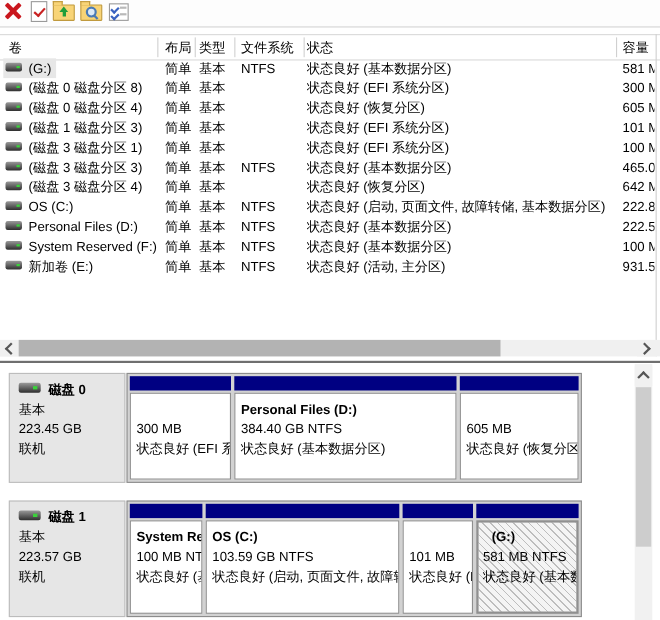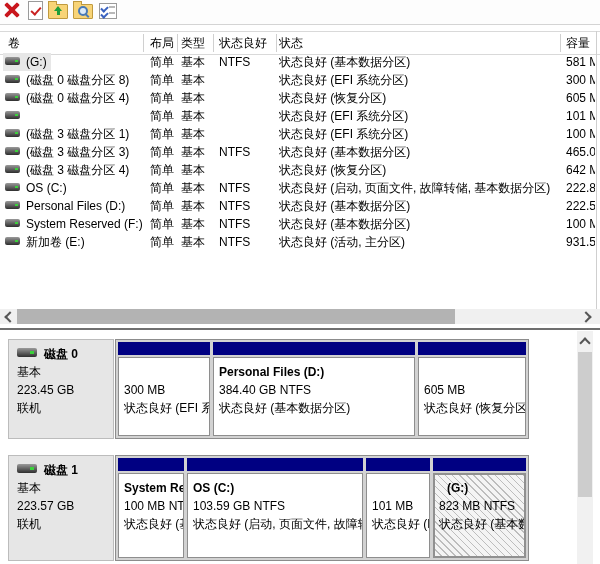--- a/index.html
+++ b/index.html
@@ -110,21 +110,21 @@
           <div class="chk" style="top:8px"></div>
           <div class="ln" style="top:8px"></div>
         </div>
       </div>
   </div>
 
   <div id="lheader">
     <span class="hcell" style="left:8px">卷</span>
     <span class="hcell" style="left:150px">布局</span>
     <span class="hcell" style="left:181px">类型</span>
-    <span class="hcell" style="left:219px">状态良好</span>
+    <span class="hcell" style="left:219px">文件系统</span>
     <span class="hcell" style="left:279px">状态</span>
     <span class="hcell" style="left:566px">容量</span>
     <div class="hsep" style="left:143px"></div>
     <div class="hsep" style="left:177px"></div>
     <div class="hsep" style="left:213px"></div>
     <div class="hsep" style="left:276px"></div>
     <div class="hsep" style="left:560px"></div>
   </div>
 
   <div id="vrows">
@@ -146,21 +146,21 @@
     </div>
     <div class="trow">
       <span class="cell c-vol"><span class="volwrap"><span class="drv"></span><span>(磁盘 0 磁盘分区 4)</span></span></span>
       <span class="cell c-layout">简单</span>
       <span class="cell c-type">基本</span>
       <span class="cell c-fs"></span>
       <span class="cell c-status">状态良好 (恢复分区)</span>
       <span class="cell c-cap">605 MB</span>
     </div>
     <div class="trow">
-      <span class="cell c-vol"><span class="volwrap"><span class="drv"></span></span></span>
+      <span class="cell c-vol"><span class="volwrap"><span class="drv"></span><span>(磁盘 1 磁盘分区 3)</span></span></span>
       <span class="cell c-layout">简单</span>
       <span class="cell c-type">基本</span>
       <span class="cell c-fs"></span>
       <span class="cell c-status">状态良好 (EFI 系统分区)</span>
       <span class="cell c-cap">101 MB</span>
     </div>
     <div class="trow">
       <span class="cell c-vol"><span class="volwrap"><span class="drv"></span><span>(磁盘 3 磁盘分区 1)</span></span></span>
       <span class="cell c-layout">简单</span>
       <span class="cell c-type">基本</span>
@@ -298,21 +298,21 @@
           <div class="pt-body">
             <div class="pt-l1"></div>
             <div>101 MB</div>
             <div>状态良好 (EFI 系统分区)</div>
           </div>
         </div>
         <div class="part" style="width:93px">
           <div class="pt-head"></div>
           <div class="pt-body hatch">
             <div class="pt-l1">(G:)</div>
-            <div>823 MB NTFS</div>
+            <div>581 MB NTFS</div>
             <div>状态良好 (基本数据分区)</div>
           </div>
         </div>
       </div>
     </div>
 
     <div id="vscroll">
       <div id="vs-up">
           <div class="chev chev-u"></div>
         </div>

